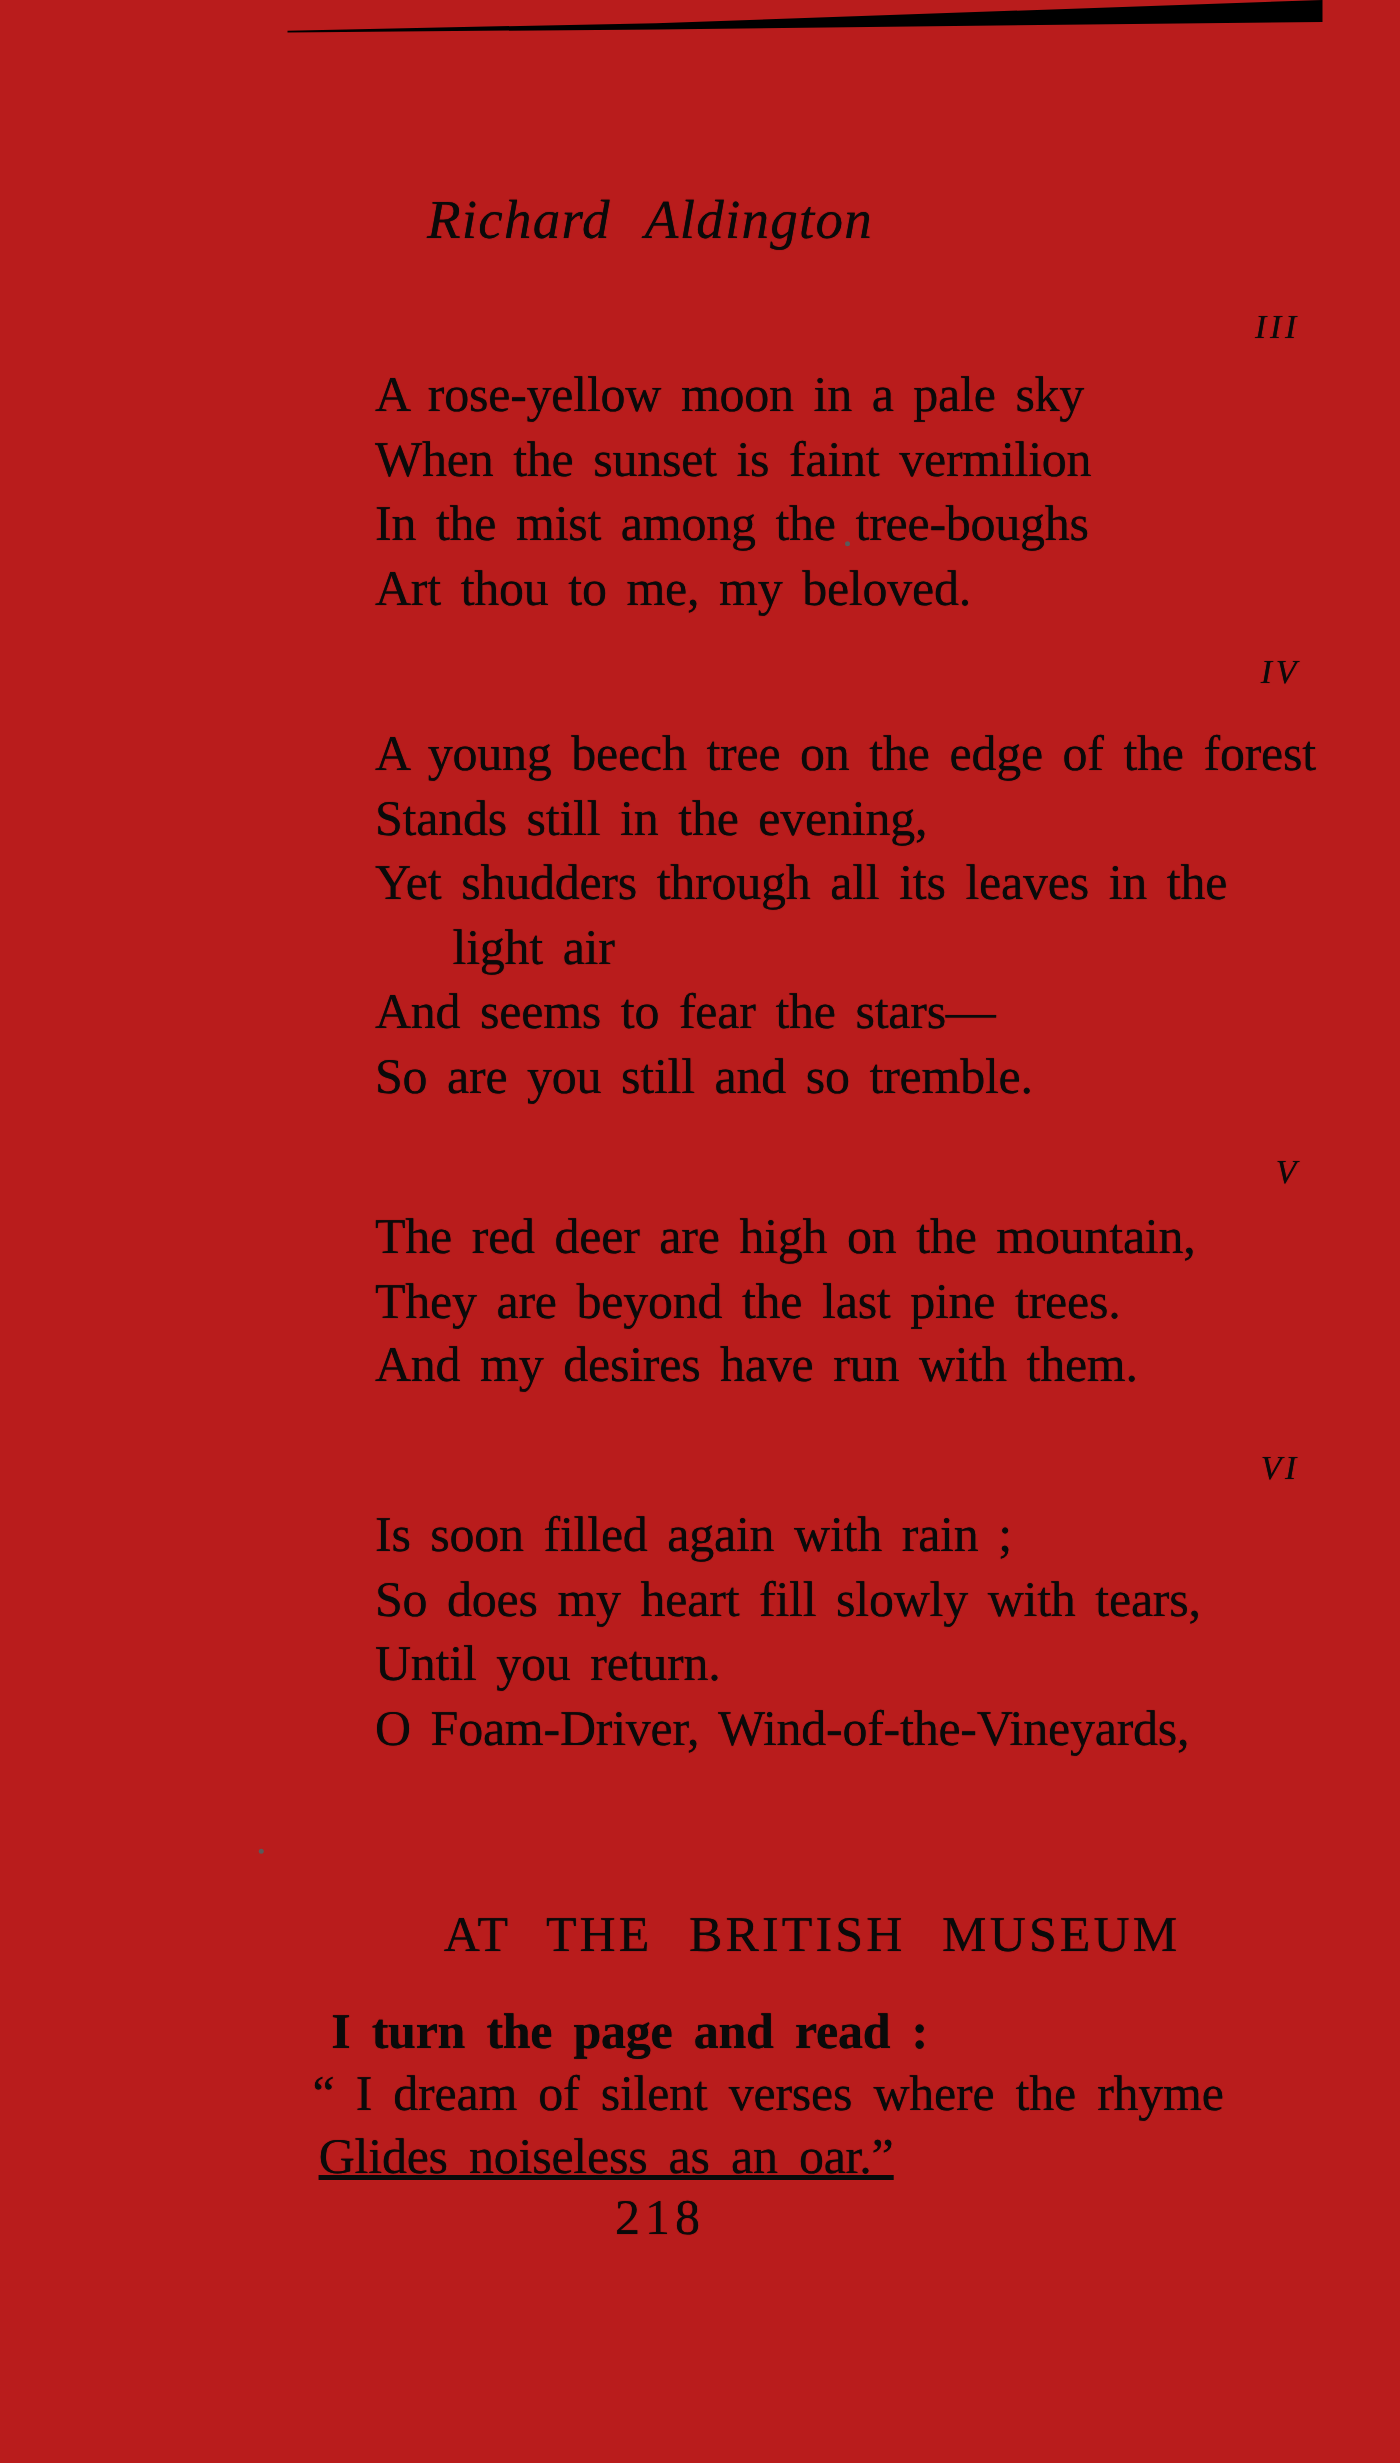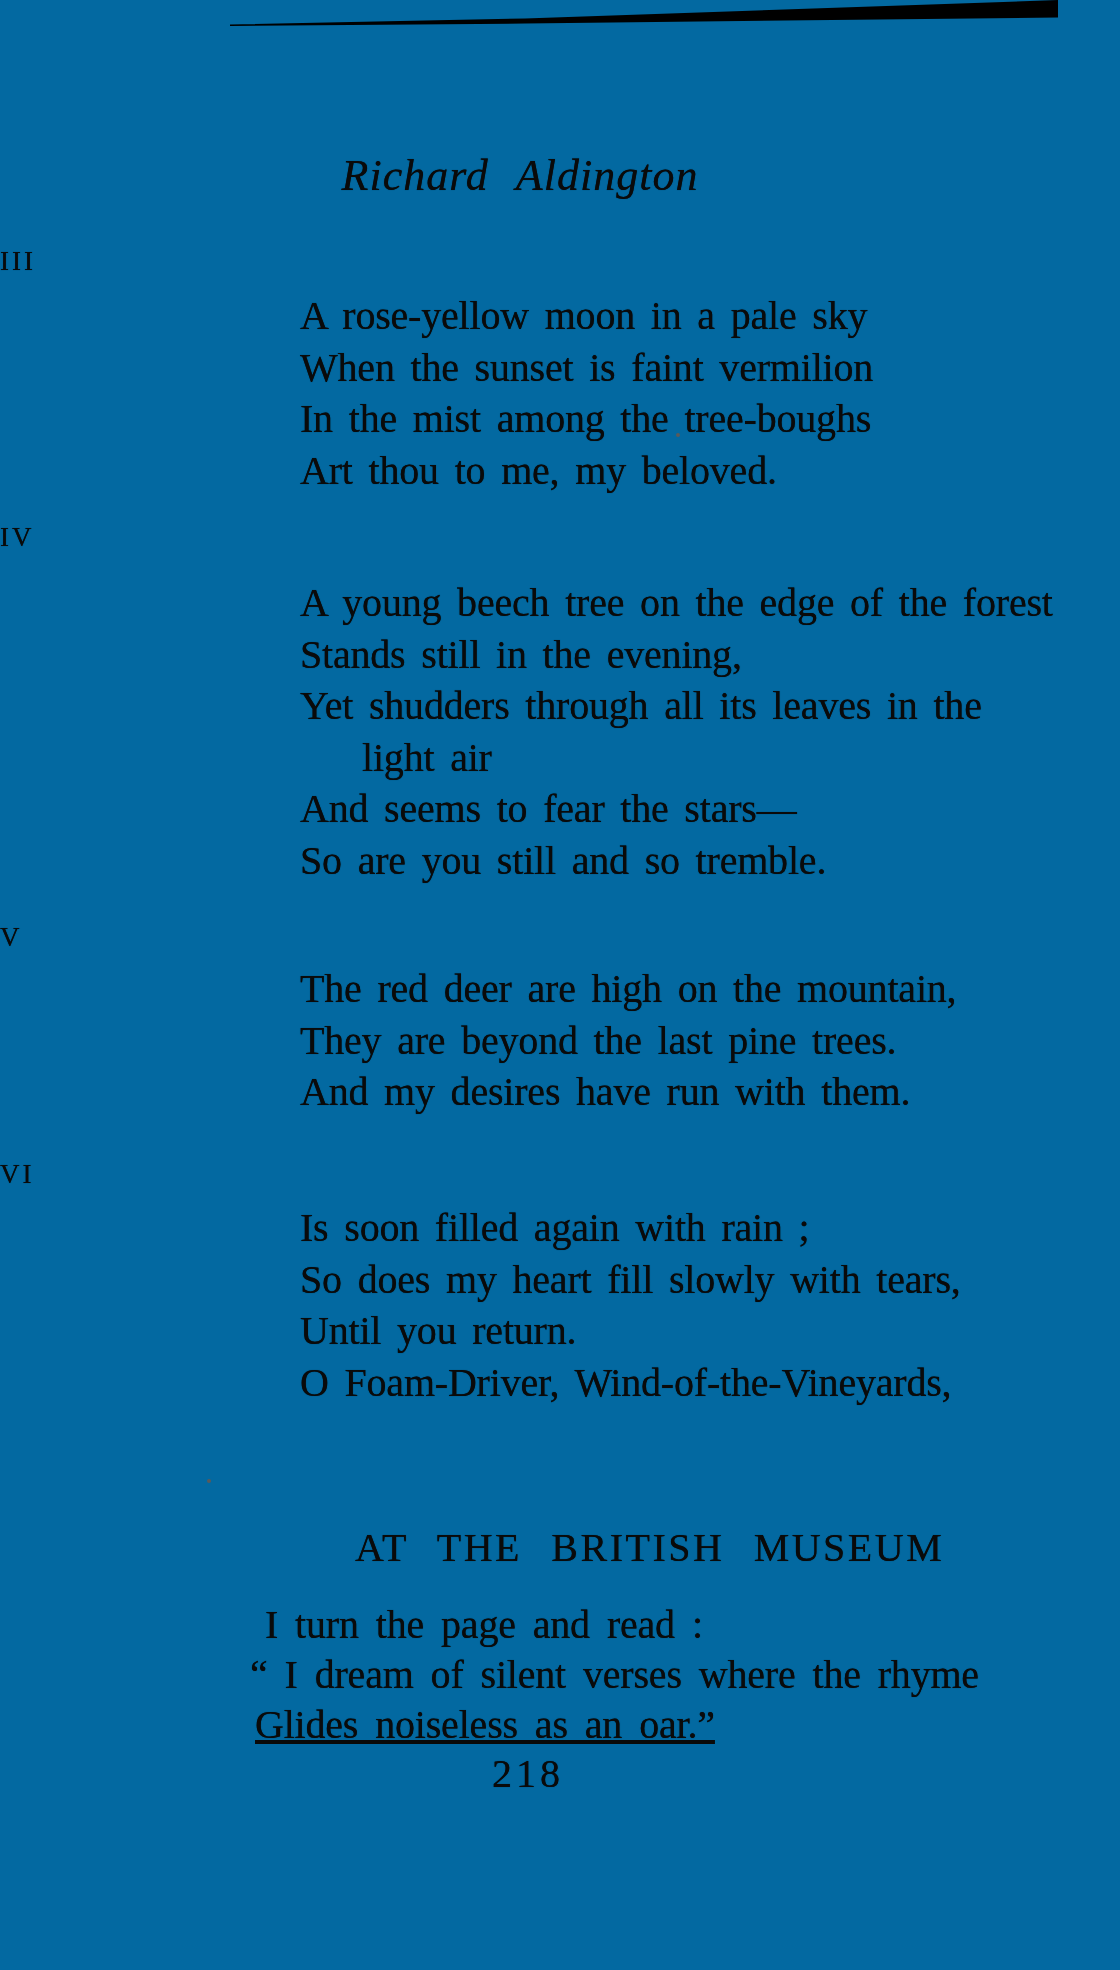--- a/index.html
+++ b/index.html
@@ -1,39 +1,40 @@
 <!DOCTYPE html>
 <html><head>
 <meta charset="utf-8">
 <style>
   html, body { margin: 0; padding: 0; background: #e8e8e8; }
   #page {
     position: relative;
     width: 1120px;
     height: 1970px;
-    background: #0369a1;
+    background: #b91c1c;
     font-family: "Liberation Serif", "DejaVu Serif", serif;
     color: #0a0a0a;
     overflow: hidden;
   }
   .abs { position: absolute; }
   .ink { text-shadow: 0 0 0.7px rgba(0,0,0,0.85); }
 
   .author-header {
     top: 152px; left: 0; width: 1040px;
     text-align: center;
     font-style: italic;
     font-size: 44px; line-height: 48px;
     word-spacing: 16px; letter-spacing: 1px;
   }
   .section-numeral {
     left: 0; width: 1040px;
-    text-align: left;
+    text-align: right;
     font-size: 27px; line-height: 27px;
     letter-spacing: 3px;
+    font-style: italic;
   }
   .poem {
     left: 300px;
     font-size: 40px; line-height: 51.5px;
     letter-spacing: -0.2px;
     word-spacing: 0.15em;
     white-space: nowrap;
   }
   .poem .indent { padding-left: 62px; }
   .bm-title {
@@ -42,21 +43,21 @@
     letter-spacing: 2.5px; word-spacing: 0.42em;
     white-space: nowrap;
   }
   .bm-poem {
     left: 250px; top: 1600px;
     font-size: 40px; line-height: 50px;
     letter-spacing: -0.2px;
     word-spacing: 0.18em;
     white-space: nowrap;
   }
-  .bm-poem .pl15 { padding-left: 15px; }
+  .bm-poem .pl15 { padding-left: 15px; font-weight: bold; }
   .bm-poem .pl5  { padding-left: 5px; text-decoration: underline; }
   .page-number {
     top: 1752px; left: 0; width: 1056px;
     text-align: center;
     font-size: 40px; line-height: 44px;
     letter-spacing: 4px;
   }
   .speck {
     background: #5a5a5a;
     border-radius: 50%;

